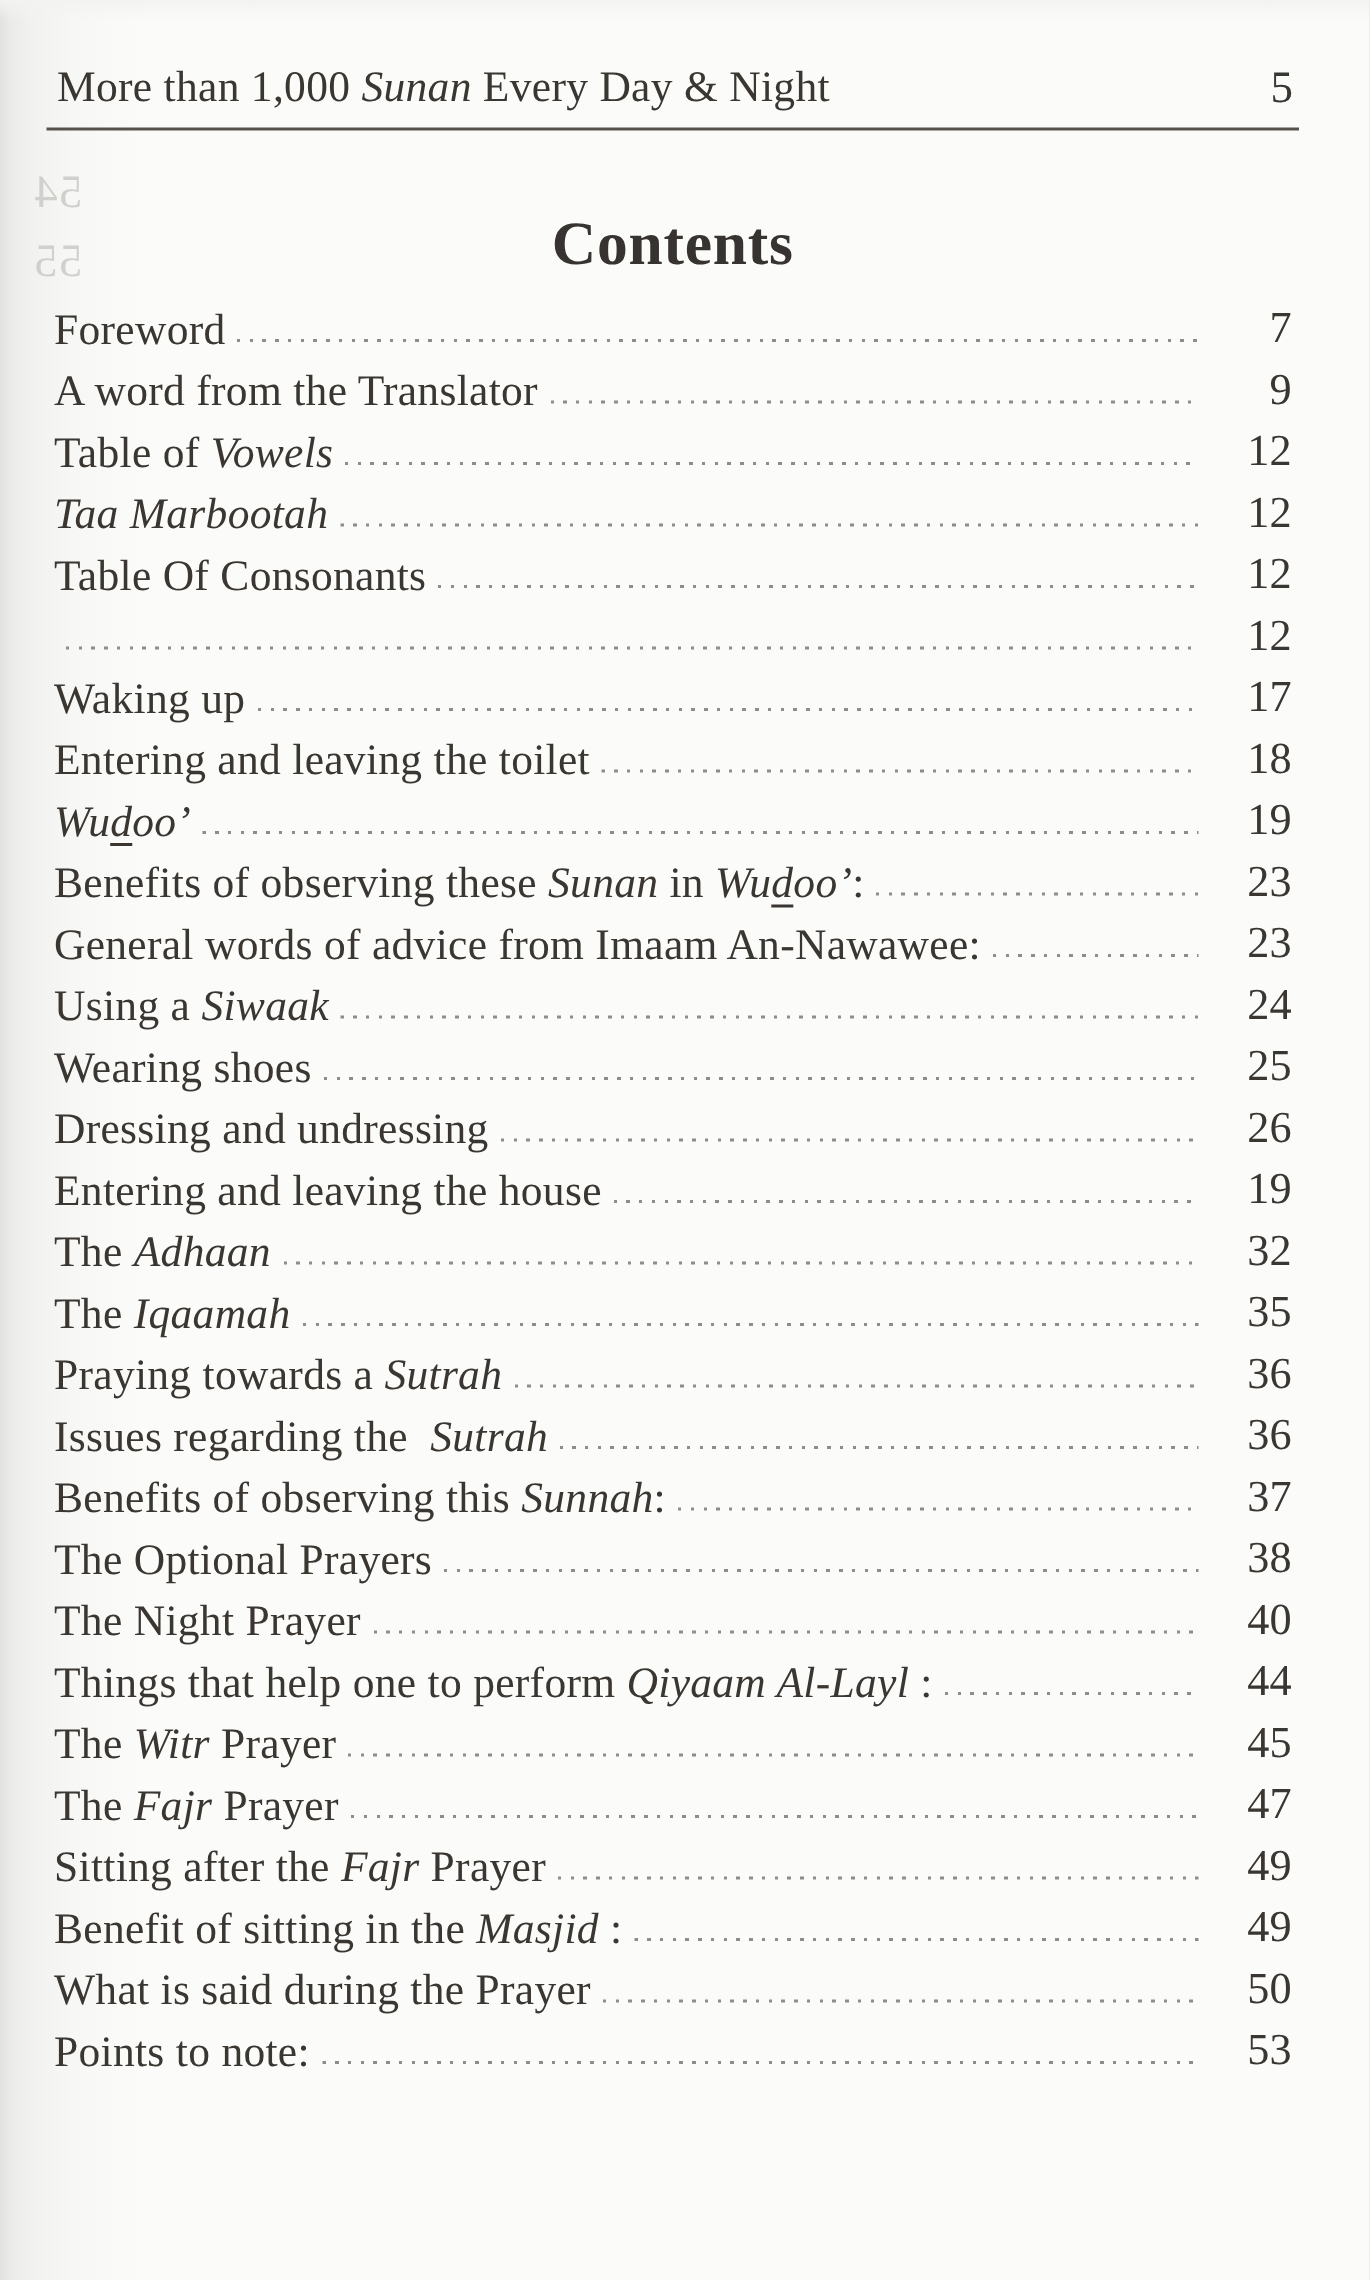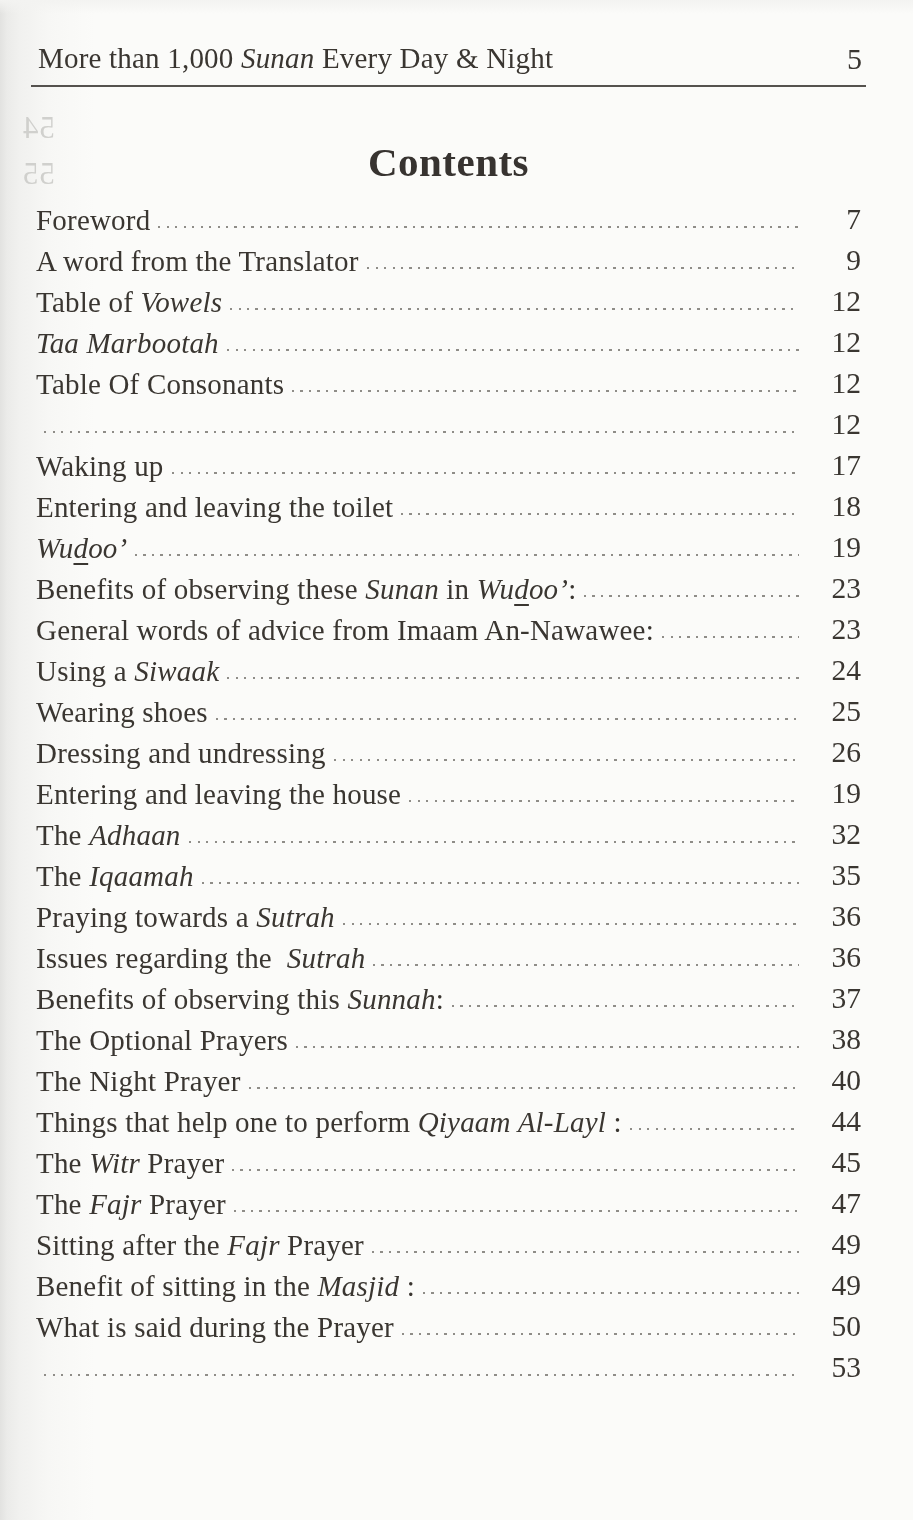--- a/index.html
+++ b/index.html
@@ -213,18 +213,19 @@
         <span class="toc-title"><span>Benefit of sitting in the </span><span class="it">Masjid</span><span> :</span></span>
         <span class="leader"></span>
         <span class="toc-page">49</span>
       </div>
       <div class="toc-row">
         <span class="toc-title"><span>What is said during the Prayer</span></span>
         <span class="leader"></span>
         <span class="toc-page">50</span>
       </div>
       <div class="toc-row">
+        <span class="toc-title"><span>Points to note:</span></span>
         <span class="leader"></span>
         <span class="toc-page">53</span>
       </div>
     </div>
 
 </div>
 
 </body></html>

